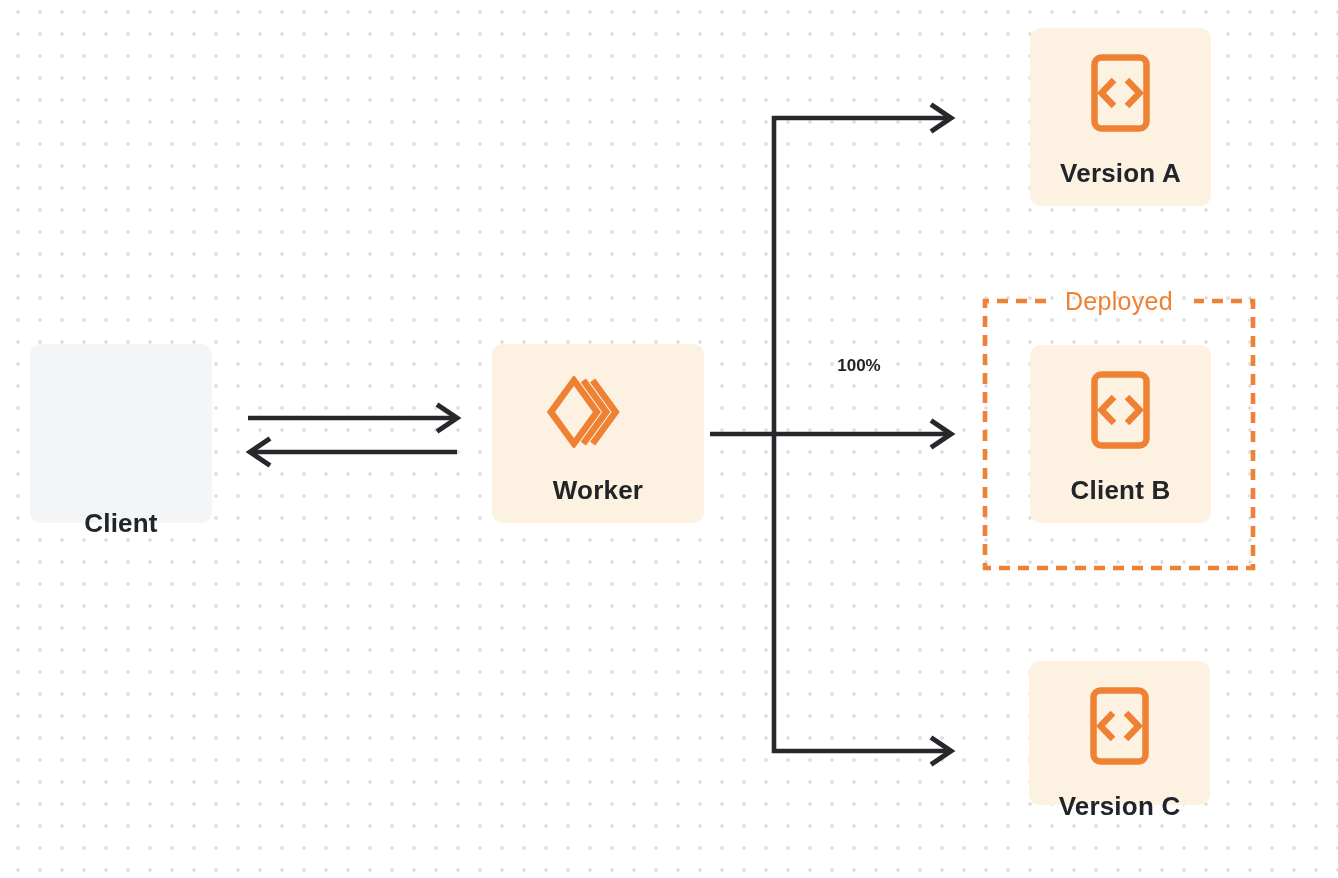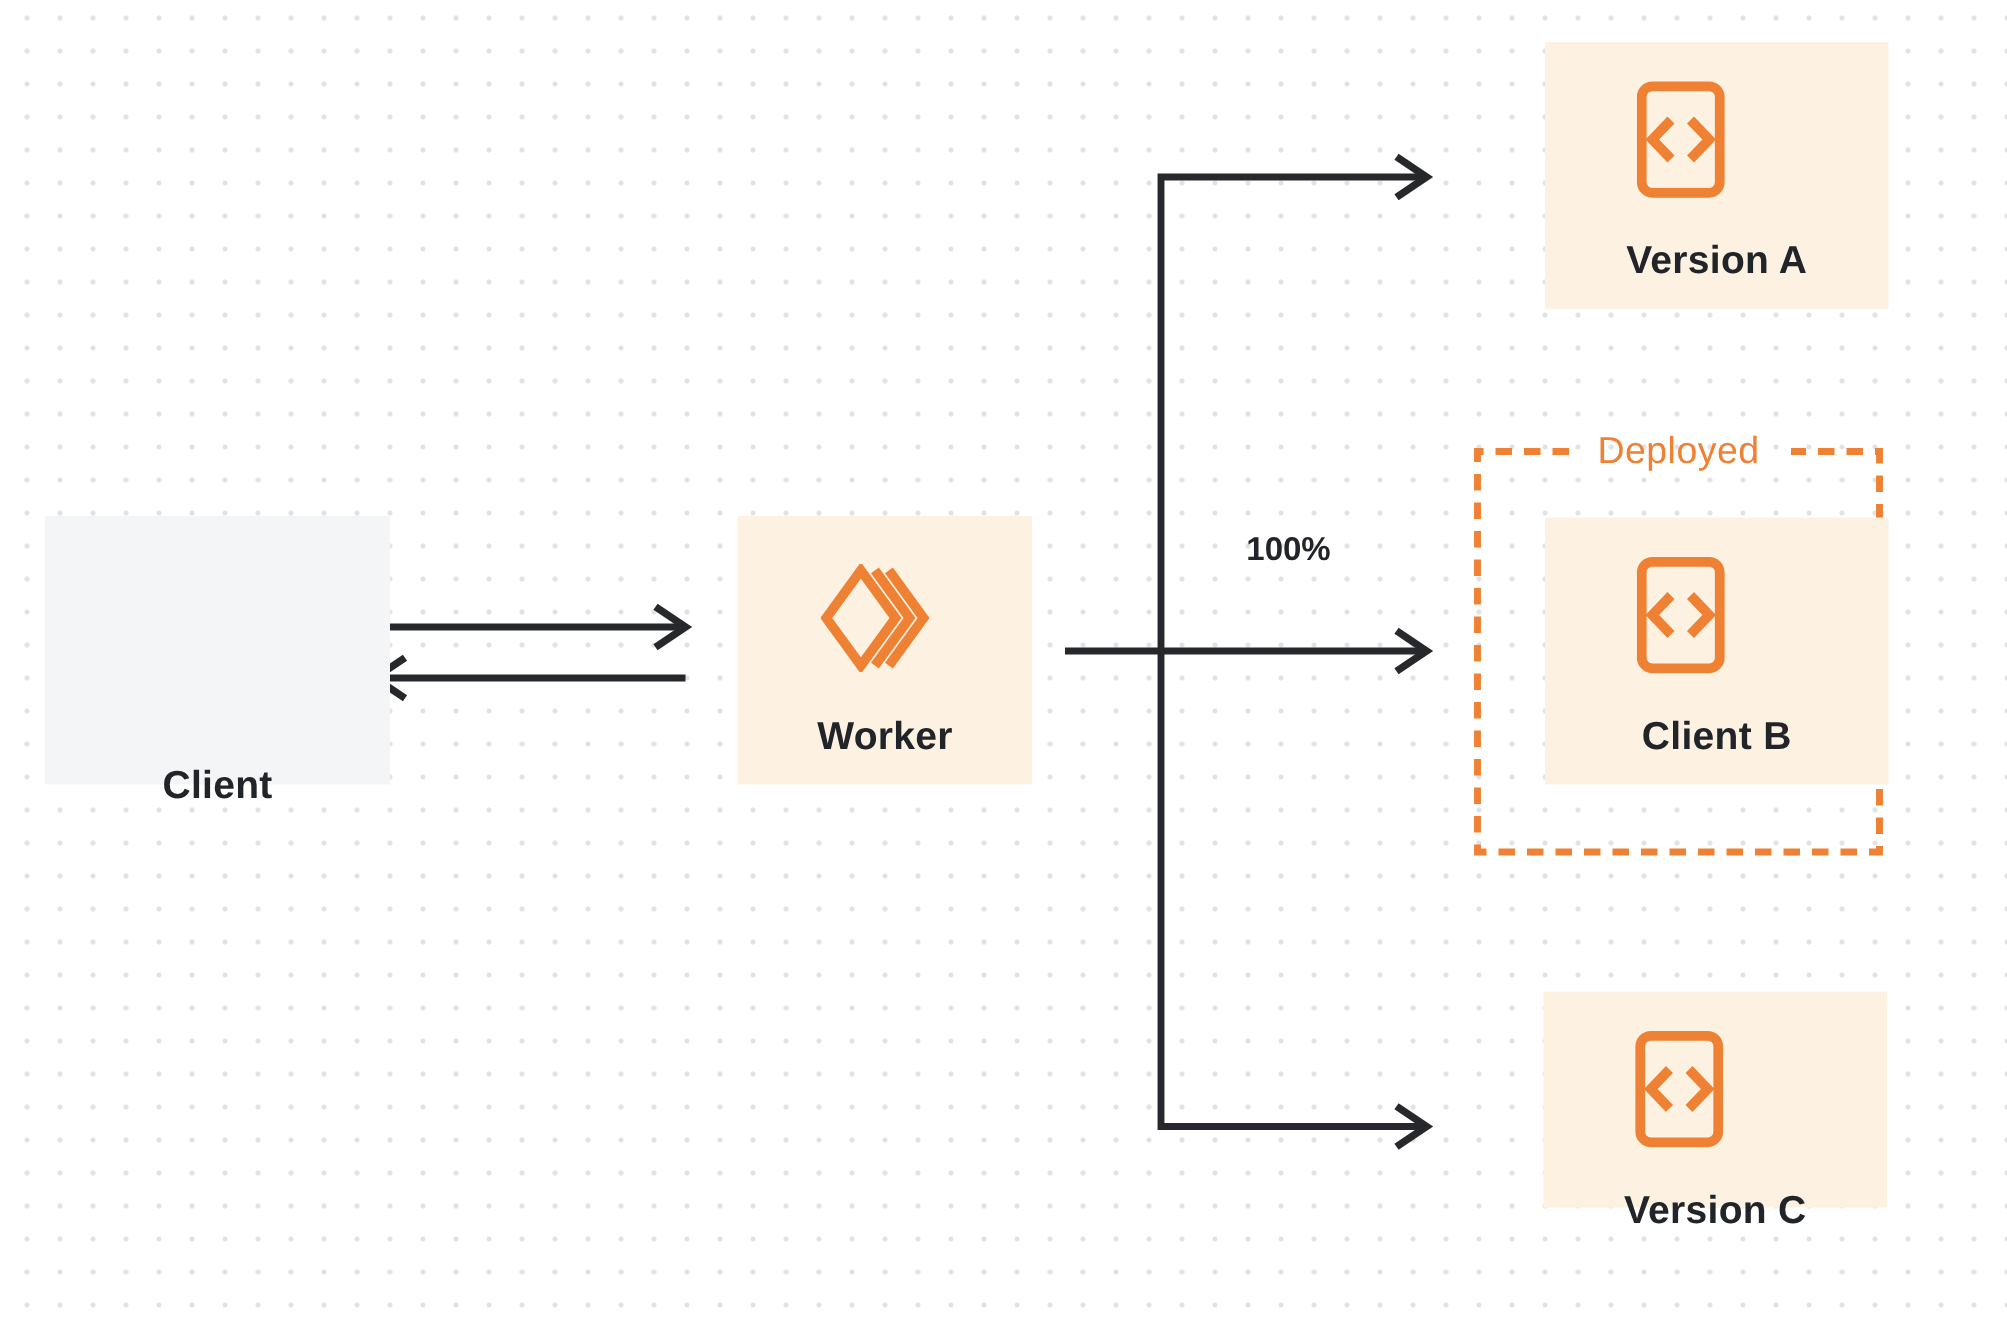--- a/index.html
+++ b/index.html
@@ -15,23 +15,22 @@
     background-position: 7px 1px;
   }
   .connector-layer {
     position: absolute;
     left: 0; top: 0;
     width: 1338px; height: 878px;
     z-index: 1;
   }
   .node {
     position: absolute;
-    border-radius: 0;
+    border-radius: 11px;
     z-index: 2;
-    padding-left: 48px;
   }
   .node-gray  { background: #f4f5f6; }
   .node-cream { background: #fdf1e2; }
   .node-label {
     position: absolute;
     left: 0; right: 0;
     text-align: center;
     font-weight: 700;
     font-size: 26px;
     color: #212428;
@@ -54,30 +53,30 @@
     letter-spacing: 0.3px;
     z-index: 2;
     white-space: nowrap;
   }
   .traffic-label {
     position: absolute;
     left: 776px; top: 349px;
     width: 166px;
     text-align: center;
     font-weight: 700;
-    font-size: 22px;
+    font-size: 17px;
     color: #212428;
     line-height: 33px;
     z-index: 2;
   }
   .traffic-line2 { letter-spacing: 1.6px; }
 
   
   .node-client    { left: 30px;   top: 344px; width: 182px; height: 179px; }
-  .node-worker    { left: 492px;  top: 344px; width: 148px; height: 179px; }
+  .node-worker    { left: 492px;  top: 344px; width: 212px; height: 179px; }
   .node-version-a { left: 1030px; top: 28px;  width: 181px; height: 178px; }
   .node-version-b { left: 1030px; top: 345px; width: 181px; height: 178px; }
   .node-version-c { left: 1029px; top: 661px; width: 181px; height: 144px; }
 </style>
 </head>
 <body>
 
 <div class="canvas">
 
   <svg class="connector-layer" viewBox="0 0 1338 878" xmlns="http://www.w3.org/2000/svg" fill="none">

